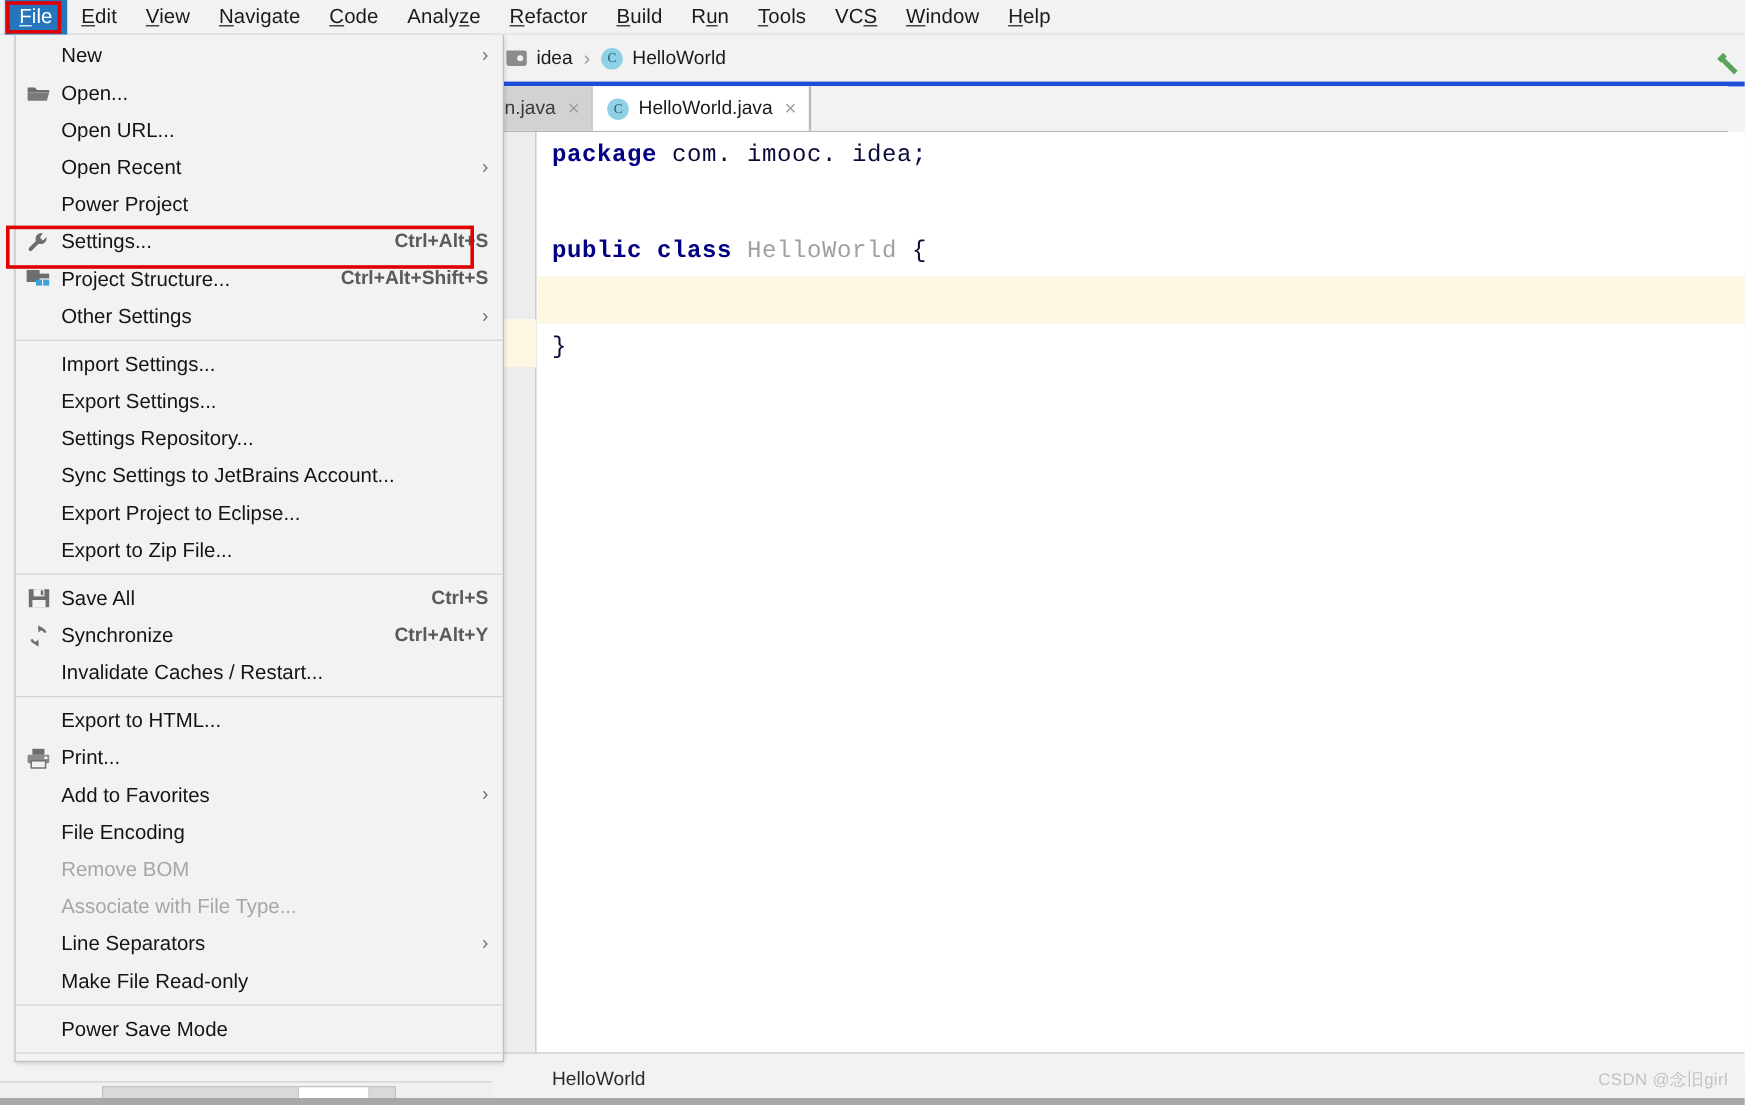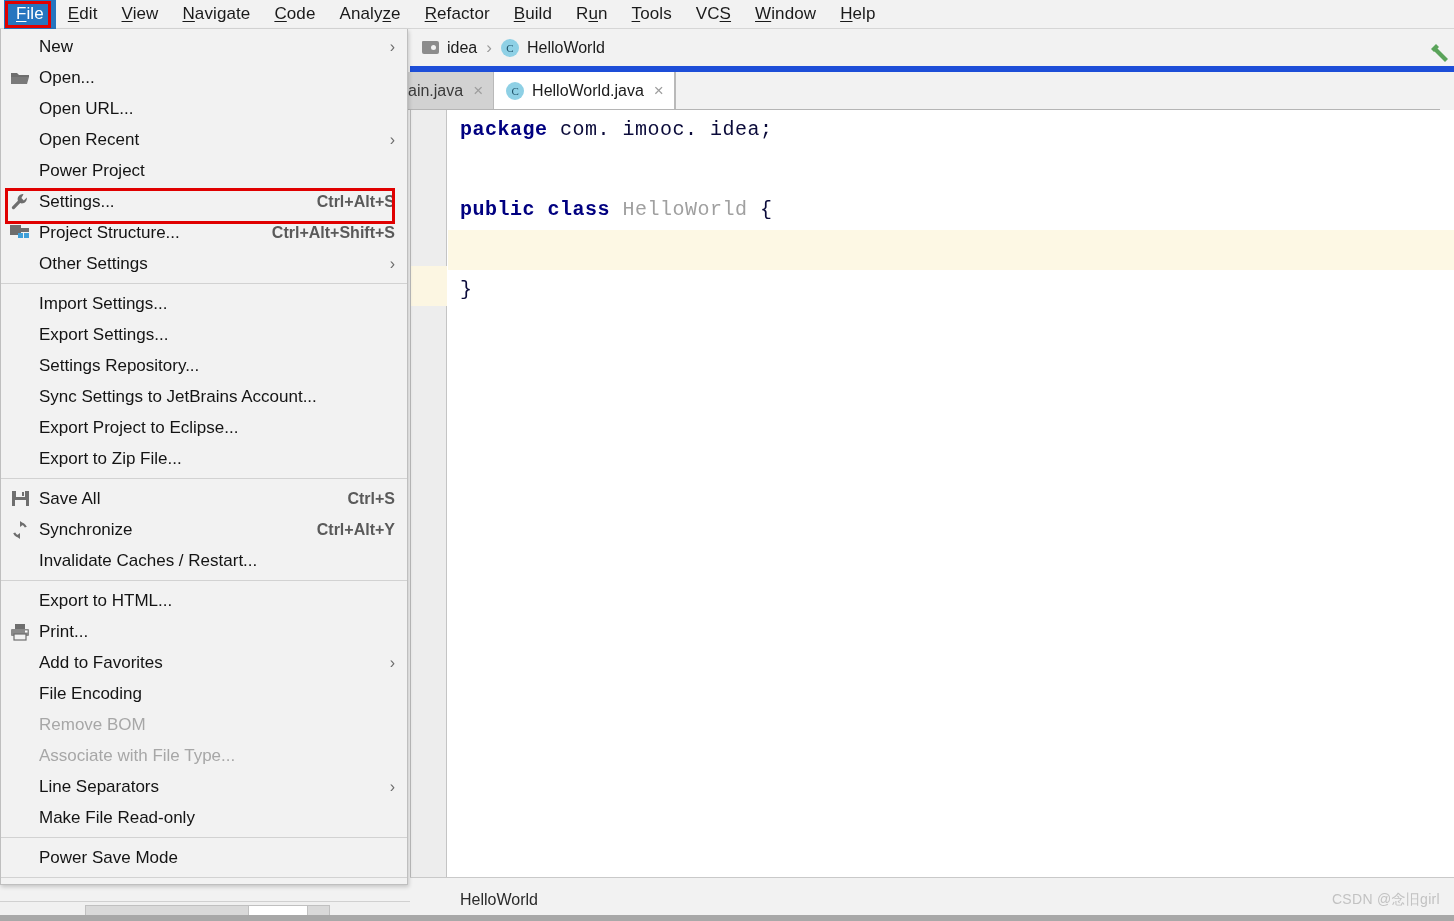--- a/index.html
+++ b/index.html
@@ -64,21 +64,21 @@
 
   
   .breadcrumb {
     position: absolute;
     top: 0; left: 410px;
     width: 1044px; height: 43px;
     background: #f2f2f2;
     display: flex;
     align-items: center;
     padding-left: 12px;
-    border-bottom: 6px solid #1d4ed8;
+    border-bottom: 4px solid #1d4ed8;
   }
   .bc-folder-icon {
     width: 17px; height: 13px;
     background: #8c8c8c;
     border-radius: 1px 2px 2px 2px;
     position: relative;
     margin-right: 8px;
   }
   .bc-folder-icon::after {
     content: "";
@@ -194,21 +194,21 @@
     align-items: center;
     padding: 0 14px 0 50px;
     justify-content: space-between;
   }
   .status-text { font-size: 16px; color: #2a2a2a; }
   .watermark { font-size: 14px; color: #c2c2c2; letter-spacing: 0.3px; }
 
   
   .dropdown {
     position: absolute;
-    top: 29px; left: 0;
+    top: 29px; left: 12px;
     width: 408px;
     background: #f2f2f2;
     border: 1px solid #bfbfbf;
     border-top: none;
     z-index: 30;
     padding: 2px 0 2px 0;
     box-shadow: 1px 2px 4px rgba(0,0,0,0.18);
   }
   .mi {
     position: relative;

